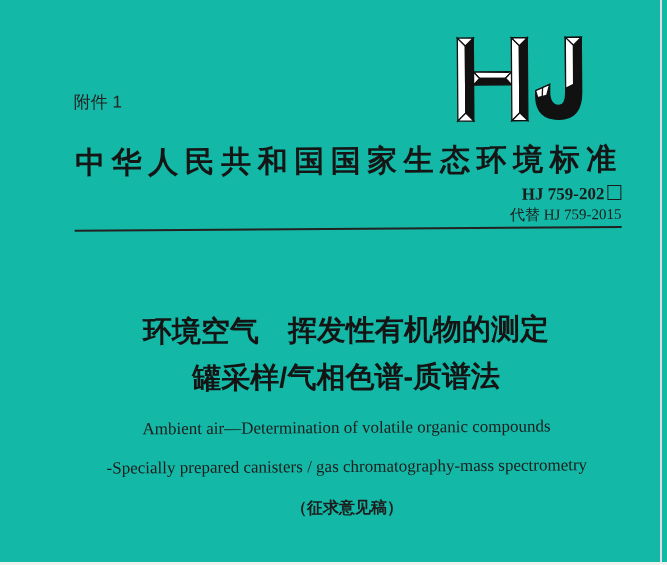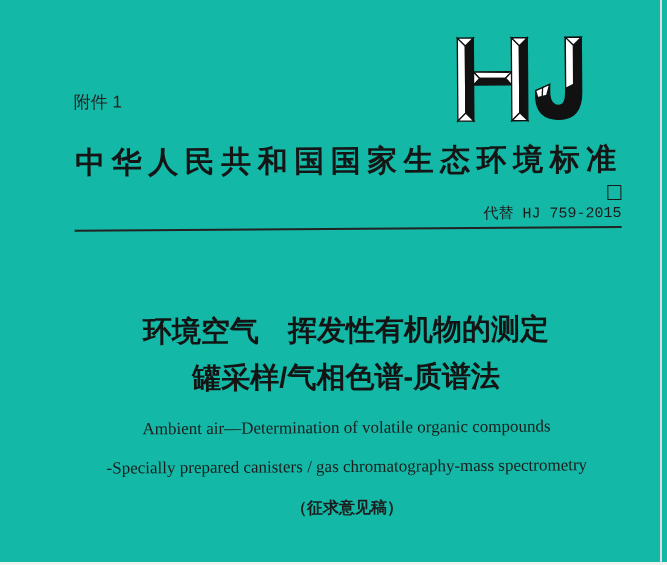--- a/index.html
+++ b/index.html
@@ -53,21 +53,21 @@
   }
   .year-box {
     display: inline-block;
     width: 12px; height: 13px;
     border: 1.6px solid #1b1b1b;
     margin-left: 3px;
     vertical-align: -1px;
   }
   .replaces {
     top: 207px; right: 45px;
-    font-family: Liberation Mono, monospace;
+    font-family: Liberation Serif, serif;
     font-size: 15px;
     line-height: 1.25;
     text-align: center;
     white-space: nowrap;
     color: #1b1b1b;
   }
   .rule {
     left: 75px; top: 228px;
     width: 547px; height: 2px;
     background: #222;
@@ -151,21 +151,21 @@
       <path d="M111,3 H127 V58 Q127,85 104,85 Q82,85 81,63 L81,56 L95,50 L95,60 Q96,71 104,71 Q111,71 111,58 Z" fill="#111111"></path>
       <polygon points="111,3 127,3 119,11" fill="#ffffff"></polygon>
       <polygon points="111,3 119,11 119,50 111,54" fill="#ffffff"></polygon>
 
       <polygon points="81,56 95,50 92,61 83,63" fill="#ffffff"></polygon>
       <line x1="88" y1="52.5" x2="87.5" y2="62"></line>
     </svg>
 
     <h1 class="abs org-title">中华人民共和国国家生态环境标准</h1>
 
-    <div class="abs std-number"><span class="year-box"></span></div>
+    <div class="abs std-number"><span>HJ 759-202</span><span class="year-box"></span></div>
 
     <div class="abs replaces">代替 HJ 759-2015</div>
 
     <div class="abs rule"></div>
 
     <div class="abs centered title-cn l1">环境空气　挥发性有机物的测定</div>
 
     <div class="abs centered title-cn l2">罐采样/气相色谱-质谱法</div>
 
     <div class="abs centered title-en l1">Ambient air—Determination of volatile organic compounds</div>

